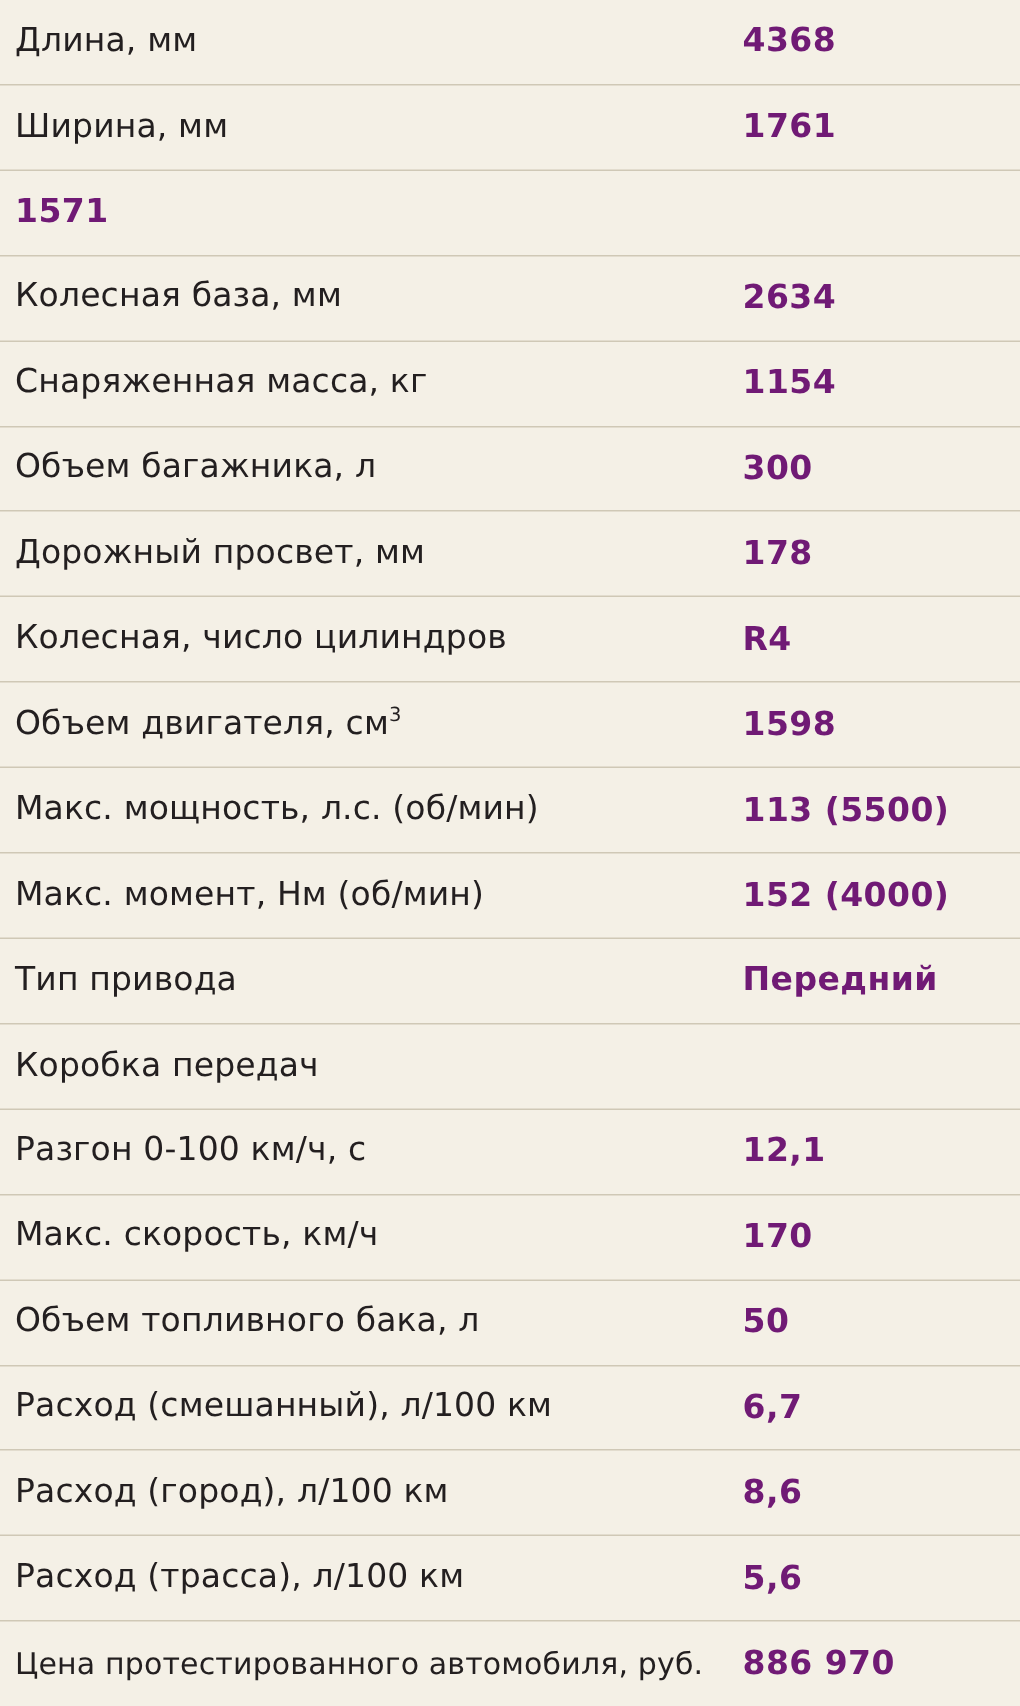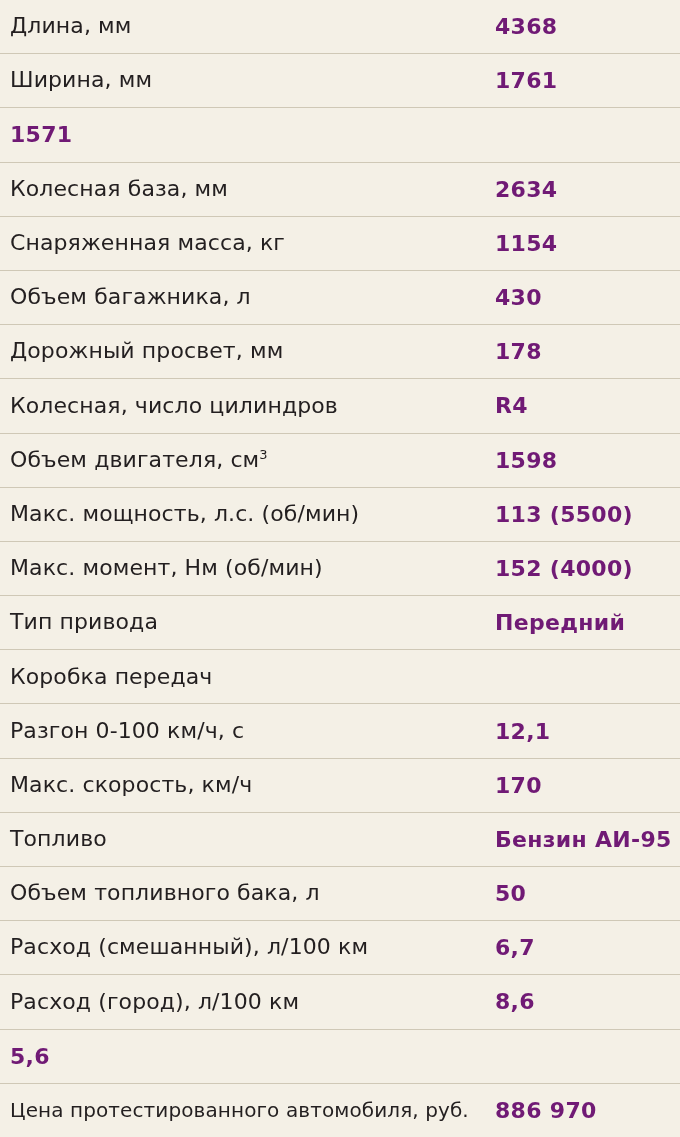--- a/index.html
+++ b/index.html
@@ -84,21 +84,21 @@
     <div class="spec-value">2634</div>
   </div>
 
   <div class="spec-row">
     <div class="spec-label">Снаряженная масса, кг</div>
     <div class="spec-value">1154</div>
   </div>
 
   <div class="spec-row">
     <div class="spec-label">Объем багажника, л</div>
-    <div class="spec-value">430</div>
+    <div class="spec-value">300</div>
   </div>
 
   <div class="spec-row">
     <div class="spec-label">Дорожный просвет, мм</div>
     <div class="spec-value">178</div>
   </div>
 
   <div class="spec-row">
     <div class="spec-label">Колесная, число цилиндров</div>
     <div class="spec-value">R4</div>
@@ -131,41 +131,38 @@
   <div class="spec-row">
     <div class="spec-label">Разгон 0-100 км/ч, с</div>
     <div class="spec-value">12,1</div>
   </div>
 
   <div class="spec-row">
     <div class="spec-label">Макс. скорость, км/ч</div>
     <div class="spec-value">170</div>
   </div>
 
-  <div class="spec-row">
-    <div class="spec-label">Топливо</div>
-    <div class="spec-value">Бензин АИ-95</div>
-  </div>
 
   <div class="spec-row">
     <div class="spec-label">Объем топливного бака, л</div>
     <div class="spec-value">50</div>
   </div>
 
   <div class="spec-row">
     <div class="spec-label">Расход (смешанный), л/100 км</div>
     <div class="spec-value">6,7</div>
   </div>
 
   <div class="spec-row">
     <div class="spec-label">Расход (город), л/100 км</div>
     <div class="spec-value">8,6</div>
   </div>
 
   <div class="spec-row">
+    <div class="spec-label">Расход (трасса), л/100 км</div>
     <div class="spec-value">5,6</div>
   </div>
 
   <div class="spec-row last">
     <div class="spec-label two-line">Цена протестированного автомобиля, руб.</div>
     <div class="spec-value">886 970</div>
   </div>
 
 </div>
 

